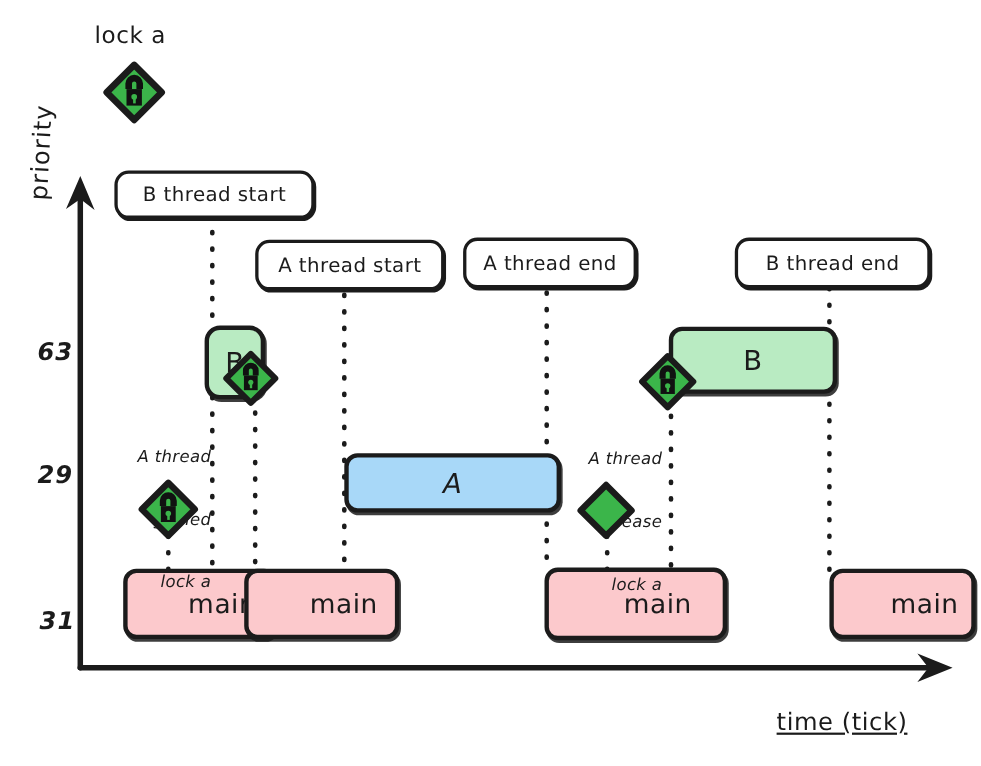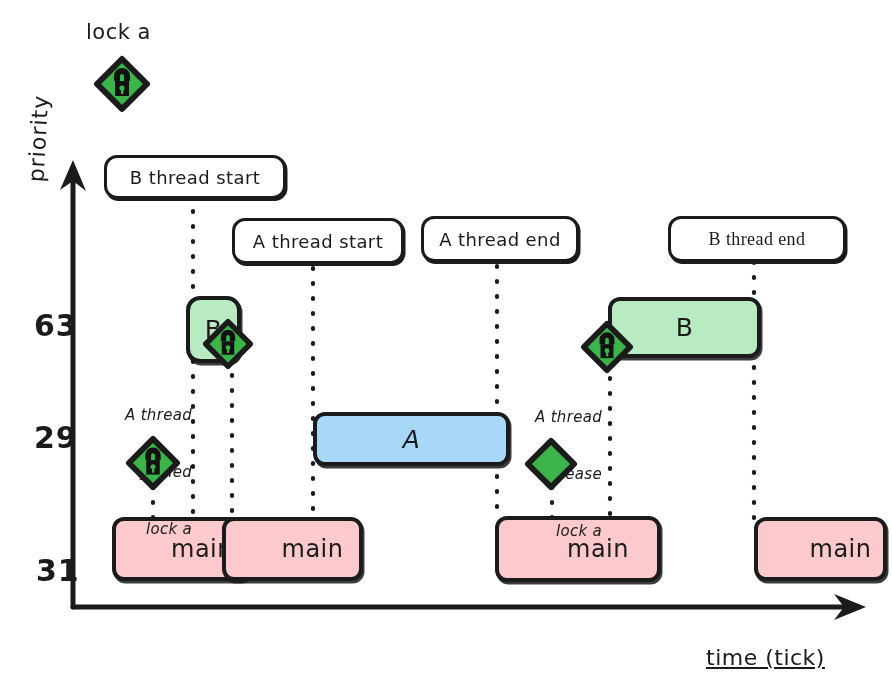--- a/index.html
+++ b/index.html
@@ -8,21 +8,21 @@
     font-family:"DejaVu Sans","Liberation Sans",sans-serif;color:#1b1b1b;
   }
   #stage{position:absolute;left:0;top:0;width:892px;height:608px;}
   svg.layer{position:absolute;left:0;top:0;width:892px;height:696px;overflow:visible;}
 
   .hand{font-family:"DejaVu Sans","Liberation Sans",sans-serif;}
 
   
   .tx{position:absolute;white-space:pre;color:#1b1b1b;}
   .legend-label{font-size:21px;letter-spacing:.5px;}
-  .tick{font-size:30px;font-weight:600;letter-spacing:1px;}
+  .tick{font-size:22px;font-weight:600;letter-spacing:1px;font-style:italic;}
   .axis-y{font-size:22px;letter-spacing:1px;transform-origin:left top;}
   .axis-x{font-size:22px;letter-spacing:.5px;text-decoration:underline;}
   .annot{font-size:15px;font-style:italic;line-height:19px;text-align:right;letter-spacing:.3px;}
 
   
   .callout{
     position:absolute;border:3.5px solid #1b1b1b;border-radius:13px;background:#fff;
     display:flex;align-items:center;justify-content:center;
     font-size:18px;letter-spacing:.4px;color:#1b1b1b;
     box-shadow:1.5px 2px 0 #1b1b1b;
@@ -89,21 +89,21 @@
   <div class="tx hand tick" style="left:34px;top:308px;">63</div>
   <div class="tx hand tick" style="left:34px;top:420px;">29</div>
   <div class="tx hand tick" style="left:36px;top:553px;">31</div>
 
   <div class="tx hand axis-y" style="left:24px;top:166px;transform:rotate(-87deg);transform-origin:8px 8px;">priority</div>
   <div class="tx hand axis-x" style="left:706px;top:645px;">time (tick)</div>
 
   <div class="callout hand" style="left:104px;top:155px;width:176px;height:38px;">B thread start</div>
   <div class="callout hand" style="left:232px;top:218px;width:166px;height:40px;">A thread start</div>
   <div class="callout hand" style="left:421px;top:216px;width:152px;height:40px;">A thread end</div>
-  <div class="callout hand" style="left:668px;top:216px;width:172px;height:40px;font-family:Liberation Serif, serif;">B thread end</div>
+  <div class="callout hand" style="left:668px;top:216px;width:172px;height:40px;">B thread end</div>
 
   <div class="bar main hand" style="left:112px;top:517px;width:92px;height:56px;background:#fcc9cc;">main</div>
   <div class="bar main hand" style="left:222px;top:517px;width:93px;height:56px;background:#fcc9cc;">main</div>
   <div class="bar main hand" style="left:495px;top:516px;width:118px;height:58px;background:#fcc9cc;">main</div>
   <div class="bar main hand" style="left:754px;top:517px;width:85px;height:56px;background:#fcc9cc;">main</div>
 
   <div class="bar taskA hand" style="left:313px;top:412px;width:189px;height:46px;background:#a8d8f8;">A</div>
 
   <div class="bar taskB hand" style="left:186px;top:296px;width:47px;height:59px;background:#b9ebc2;border-radius:14px;">B</div>
 

